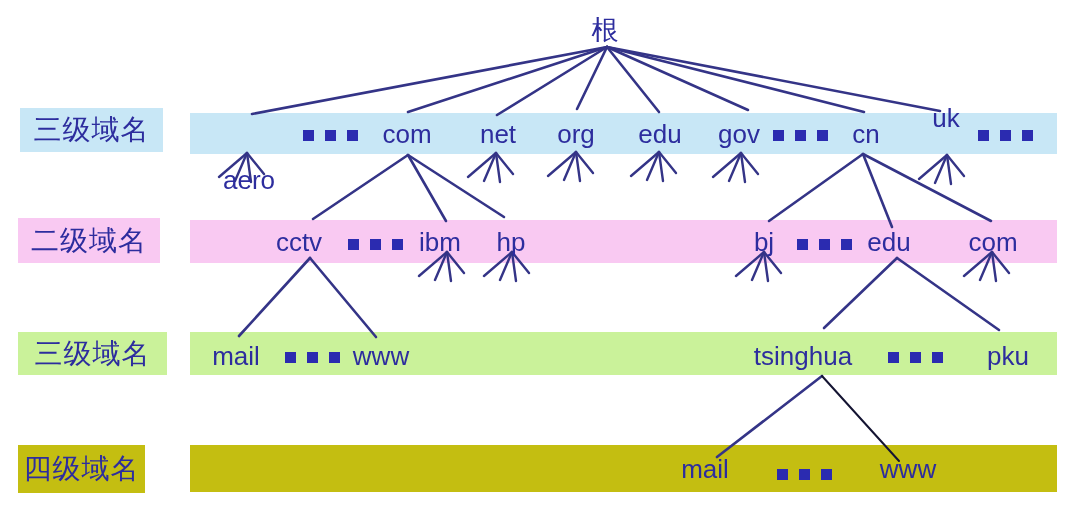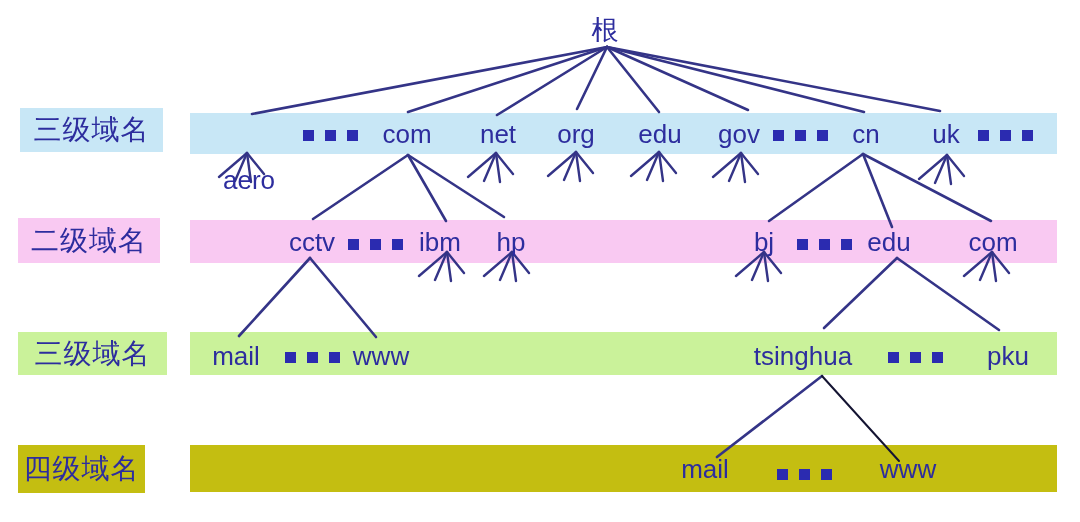--- a/index.html
+++ b/index.html
@@ -155,28 +155,28 @@
   <div class="node" style="left:498px;top:119px;">net</div>
   <div class="node" style="left:576px;top:119px;">org</div>
   <div class="node" style="left:660px;top:119px;">edu</div>
   <div class="node" style="left:739px;top:119px;">gov</div>
   <div class="dots" style="left:773px;top:130px;">
       <i></i>
       <i></i>
       <i></i>
     </div>
   <div class="node" style="left:866px;top:119px;">cn</div>
-  <div class="node" style="left:946px;top:119px;">uk</div>
+  <div class="node" style="left:946px;top:103px;">uk</div>
   <div class="dots" style="left:978px;top:130px;">
       <i></i>
       <i></i>
       <i></i>
     </div>
 
-  <div class="node" style="left:312px;top:227px;">cctv</div>
+  <div class="node" style="left:299px;top:227px;">cctv</div>
   <div class="dots" style="left:348px;top:239px;">
       <i></i>
       <i></i>
       <i></i>
     </div>
   <div class="node" style="left:440px;top:227px;">ibm</div>
   <div class="node" style="left:511px;top:227px;">hp</div>
   <div class="node" style="left:764px;top:227px;">bj</div>
   <div class="dots" style="left:797px;top:239px;">
       <i></i>

